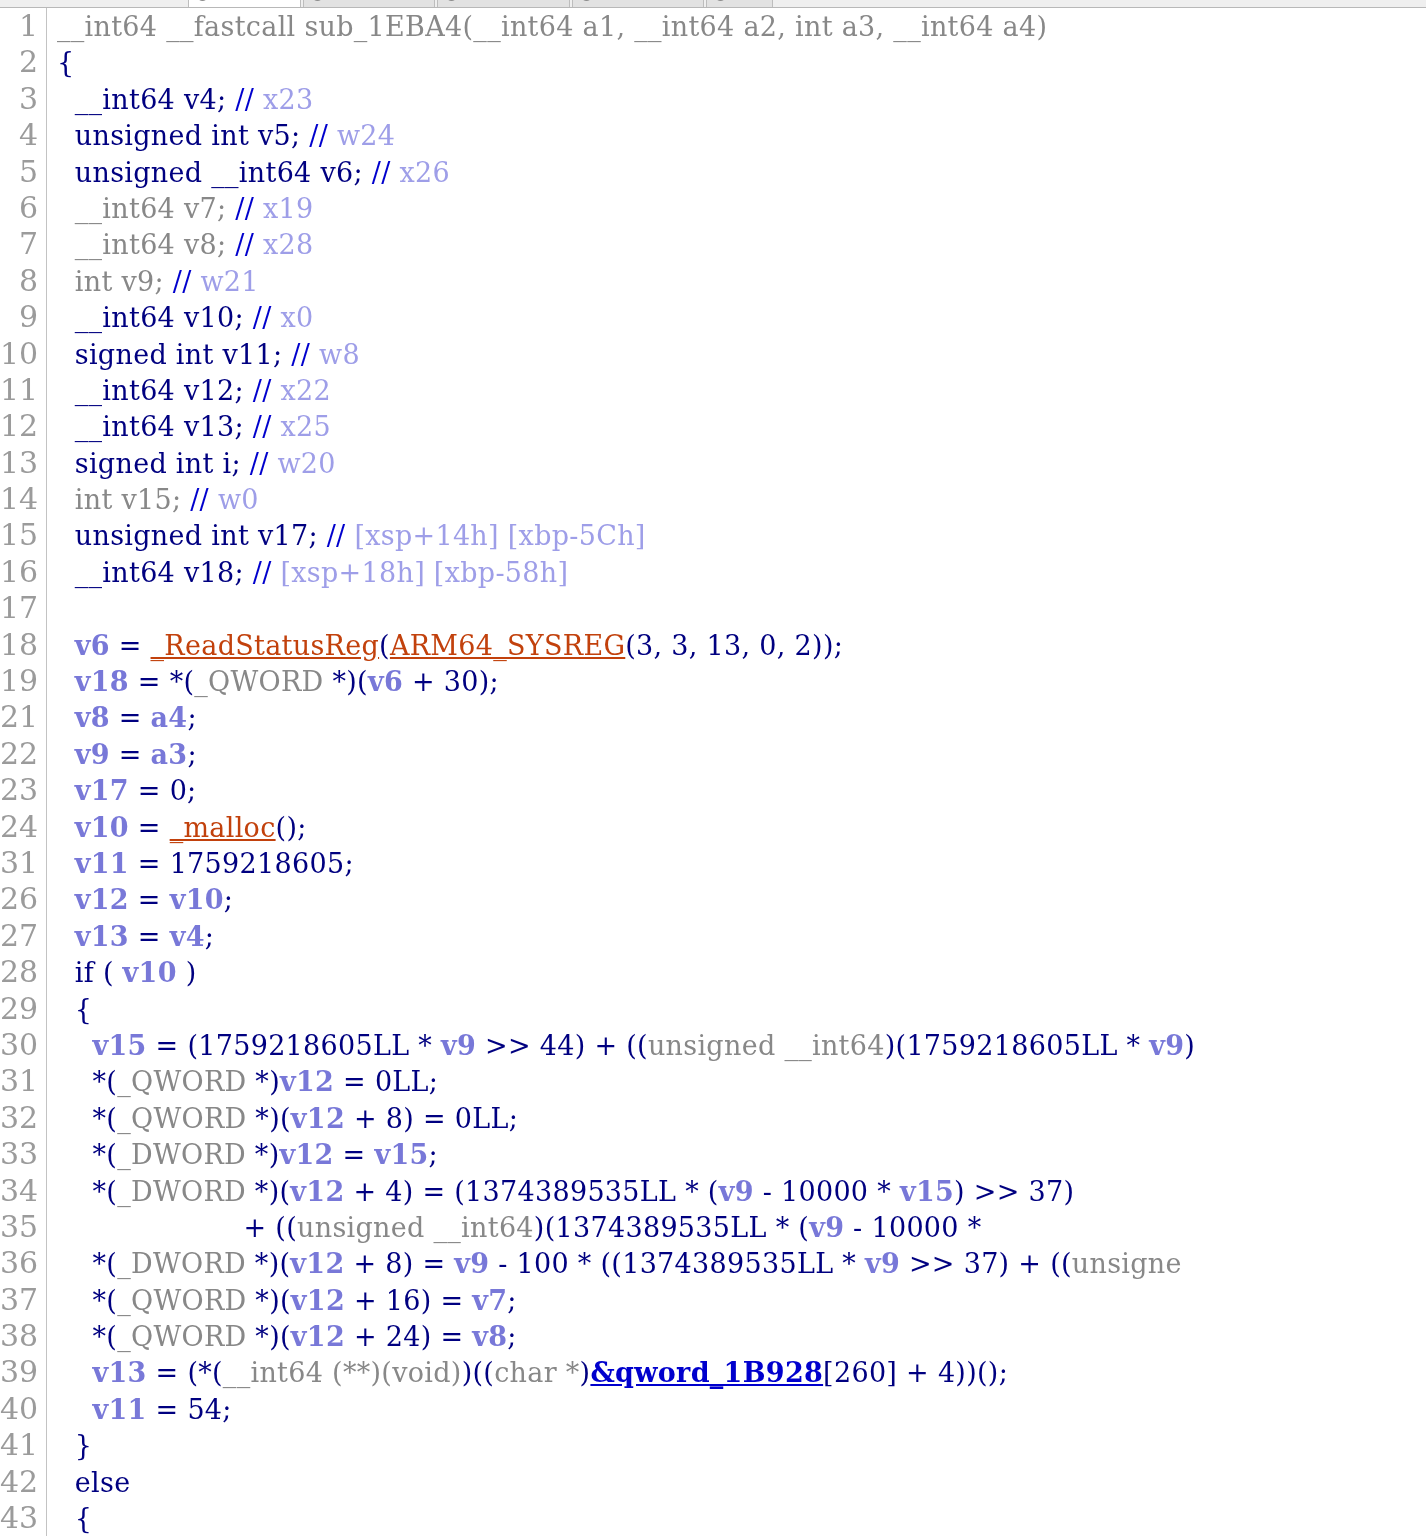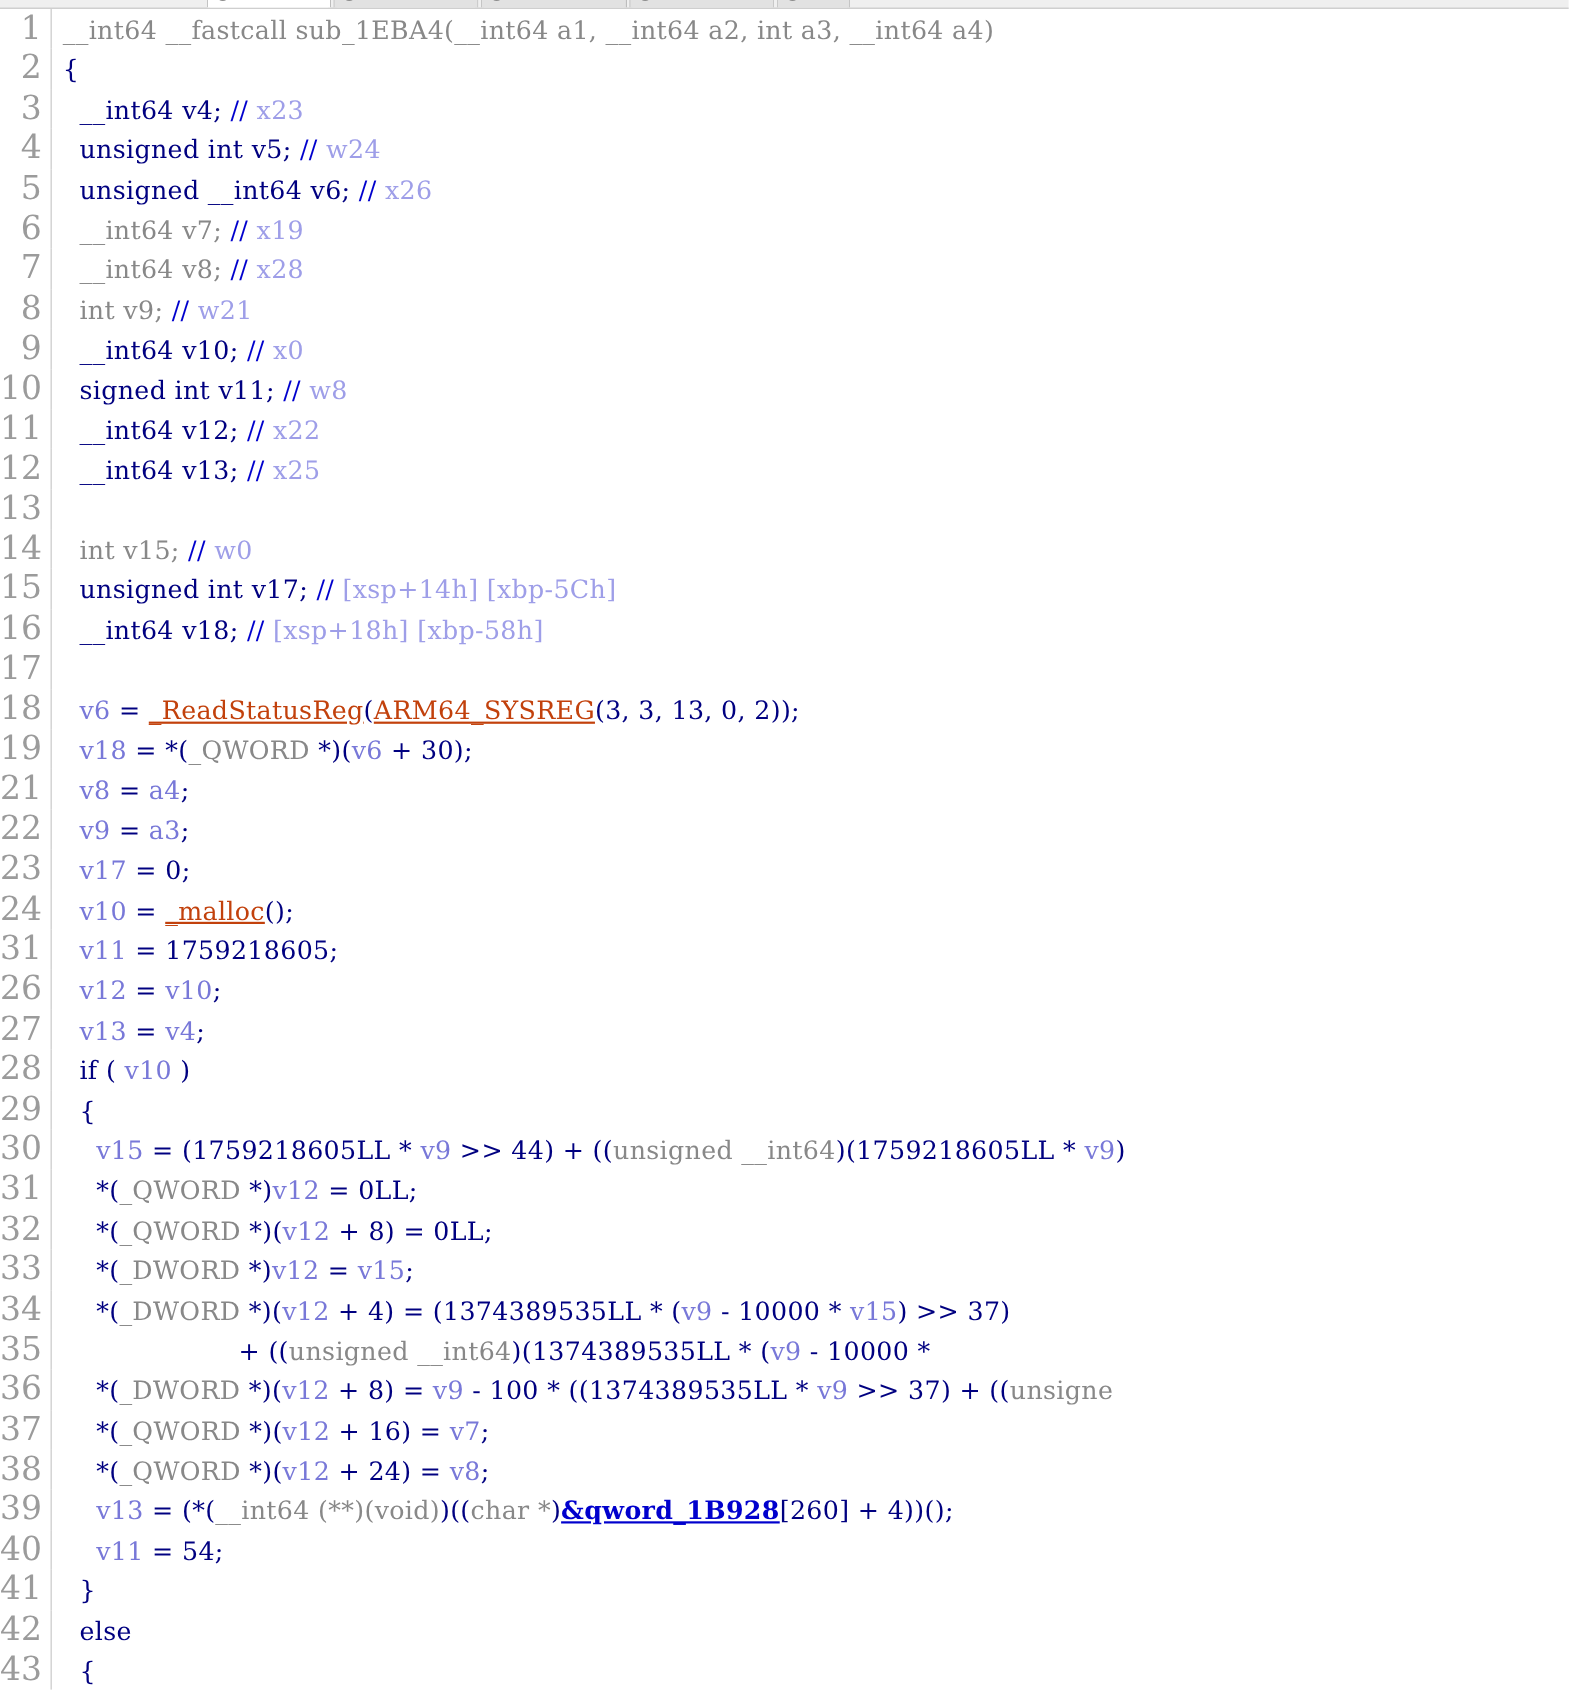--- a/index.html
+++ b/index.html
@@ -95,30 +95,30 @@
   .gutterbar {
     width: 1px;
     min-width: 1px;
     height: 36.4px;
     background: #c3c3c3;
     align-self: flex-start;
   }
   .codetext {
     padding-left: 10px;
     font-family: "DejaVu Serif", serif;
-    font-size: 23px;
+    font-size: 27px;
     line-height: 36.4px;
     letter-spacing: 0.3px;
     white-space: pre;
     flex: none;
   }
 
   
   .t-plain   { color: #000080; }           
-  .t-var     { color: #7878d8; }           
+  .t-var     { color: #7878d8; font-weight: bold; }           
   .t-dim     { color: #888888; }           
   .t-cmt     { color: #0000cd; }           
   .t-cmtreg  { color: #9e9ee8; }           
   .t-fn      { color: #c2410c; text-decoration: underline; }
   .t-glob    { color: #0000cd; text-decoration: underline; font-weight: bold; text-align: center; }
 </style>
 </head>
 <body>
 
 <div id="tabstrip">
@@ -155,21 +155,21 @@
     <div class="coderow"><div class="lnum">3</div><div class="gutterbar"></div><div class="codetext"><span class="t-plain">  __int64 v4; </span><span class="t-cmt">// </span><span class="t-cmtreg">x23</span></div></div>
     <div class="coderow"><div class="lnum">4</div><div class="gutterbar"></div><div class="codetext"><span class="t-plain">  unsigned int v5; </span><span class="t-cmt">// </span><span class="t-cmtreg">w24</span></div></div>
     <div class="coderow"><div class="lnum">5</div><div class="gutterbar"></div><div class="codetext"><span class="t-plain">  unsigned __int64 v6; </span><span class="t-cmt">// </span><span class="t-cmtreg">x26</span></div></div>
     <div class="coderow"><div class="lnum">6</div><div class="gutterbar"></div><div class="codetext"><span class="t-dim">  __int64 v7; </span><span class="t-cmt">// </span><span class="t-cmtreg">x19</span></div></div>
     <div class="coderow"><div class="lnum">7</div><div class="gutterbar"></div><div class="codetext"><span class="t-dim">  __int64 v8; </span><span class="t-cmt">// </span><span class="t-cmtreg">x28</span></div></div>
     <div class="coderow"><div class="lnum">8</div><div class="gutterbar"></div><div class="codetext"><span class="t-dim">  int v9; </span><span class="t-cmt">// </span><span class="t-cmtreg">w21</span></div></div>
     <div class="coderow"><div class="lnum">9</div><div class="gutterbar"></div><div class="codetext"><span class="t-plain">  __int64 v10; </span><span class="t-cmt">// </span><span class="t-cmtreg">x0</span></div></div>
     <div class="coderow"><div class="lnum">10</div><div class="gutterbar"></div><div class="codetext"><span class="t-plain">  signed int v11; </span><span class="t-cmt">// </span><span class="t-cmtreg">w8</span></div></div>
     <div class="coderow"><div class="lnum">11</div><div class="gutterbar"></div><div class="codetext"><span class="t-plain">  __int64 v12; </span><span class="t-cmt">// </span><span class="t-cmtreg">x22</span></div></div>
     <div class="coderow"><div class="lnum">12</div><div class="gutterbar"></div><div class="codetext"><span class="t-plain">  __int64 v13; </span><span class="t-cmt">// </span><span class="t-cmtreg">x25</span></div></div>
-    <div class="coderow"><div class="lnum">13</div><div class="gutterbar"></div></div>
+    <div class="coderow"><div class="lnum">13</div><div class="gutterbar"></div><div class="codetext"><span class="t-plain">  signed int i; </span><span class="t-cmt">// </span><span class="t-cmtreg">w20</span></div></div>
     <div class="coderow"><div class="lnum">14</div><div class="gutterbar"></div><div class="codetext"><span class="t-dim">  int v15; </span><span class="t-cmt">// </span><span class="t-cmtreg">w0</span></div></div>
     <div class="coderow"><div class="lnum">15</div><div class="gutterbar"></div><div class="codetext"><span class="t-plain">  unsigned int v17; </span><span class="t-cmt">// </span><span class="t-cmtreg">[xsp+14h] [xbp-5Ch]</span></div></div>
     <div class="coderow"><div class="lnum">16</div><div class="gutterbar"></div><div class="codetext"><span class="t-plain">  __int64 v18; </span><span class="t-cmt">// </span><span class="t-cmtreg">[xsp+18h] [xbp-58h]</span></div></div>
     <div class="coderow"><div class="lnum">17</div><div class="gutterbar"></div><div class="codetext"><span class="t-plain"></span></div></div>
     <div class="coderow"><div class="lnum">18</div><div class="gutterbar"></div><div class="codetext"><span class="t-plain">  </span><span class="t-var">v6</span><span class="t-plain"> = </span><span class="t-fn">_ReadStatusReg</span><span class="t-plain">(</span><span class="t-fn">ARM64_SYSREG</span><span class="t-plain">(3, 3, 13, 0, 2));</span></div></div>
     <div class="coderow"><div class="lnum">19</div><div class="gutterbar"></div><div class="codetext"><span class="t-plain">  </span><span class="t-var">v18</span><span class="t-plain"> = *(</span><span class="t-dim">_QWORD</span><span class="t-plain"> *)(</span><span class="t-var">v6</span><span class="t-plain"> + 30);</span></div></div>
     <div class="coderow"><div class="lnum">21</div><div class="gutterbar"></div><div class="codetext"><span class="t-plain">  </span><span class="t-var">v8</span><span class="t-plain"> = </span><span class="t-var">a4</span><span class="t-plain">;</span></div></div>
     <div class="coderow"><div class="lnum">22</div><div class="gutterbar"></div><div class="codetext"><span class="t-plain">  </span><span class="t-var">v9</span><span class="t-plain"> = </span><span class="t-var">a3</span><span class="t-plain">;</span></div></div>
     <div class="coderow"><div class="lnum">23</div><div class="gutterbar"></div><div class="codetext"><span class="t-plain">  </span><span class="t-var">v17</span><span class="t-plain"> = 0;</span></div></div>
     <div class="coderow"><div class="lnum">24</div><div class="gutterbar"></div><div class="codetext"><span class="t-plain">  </span><span class="t-var">v10</span><span class="t-plain"> = </span><span class="t-fn">_malloc</span><span class="t-plain">();</span></div></div>

